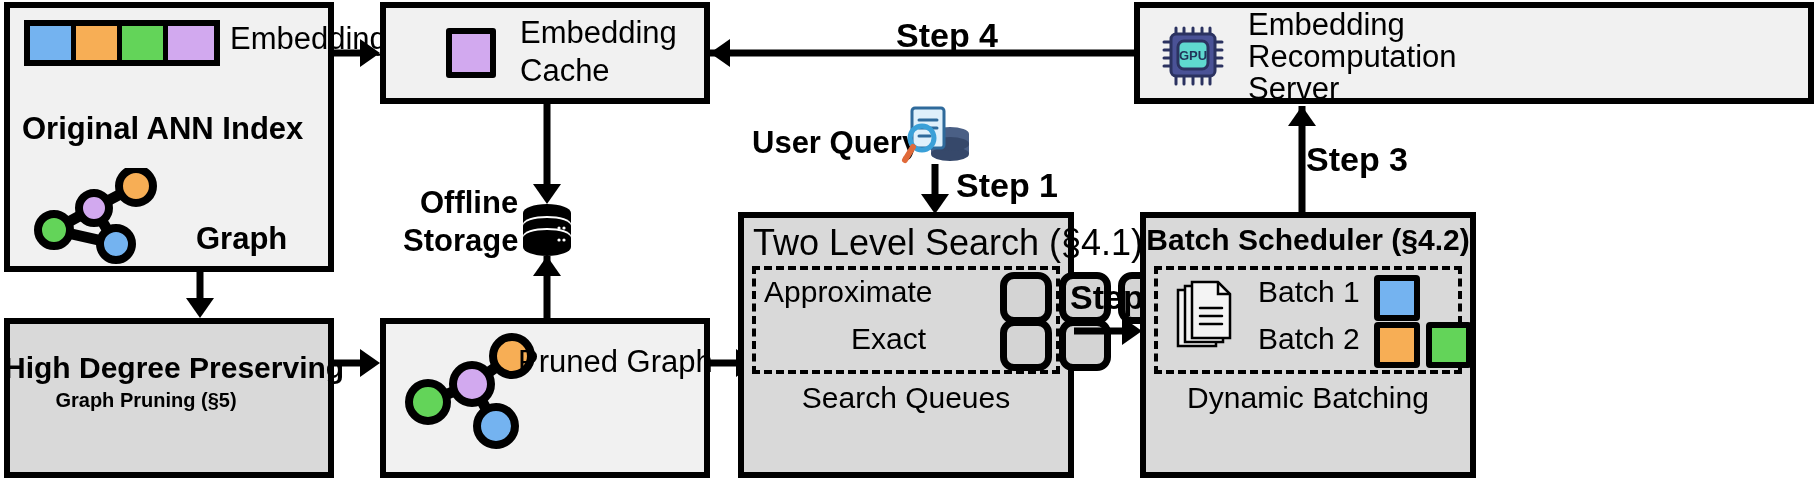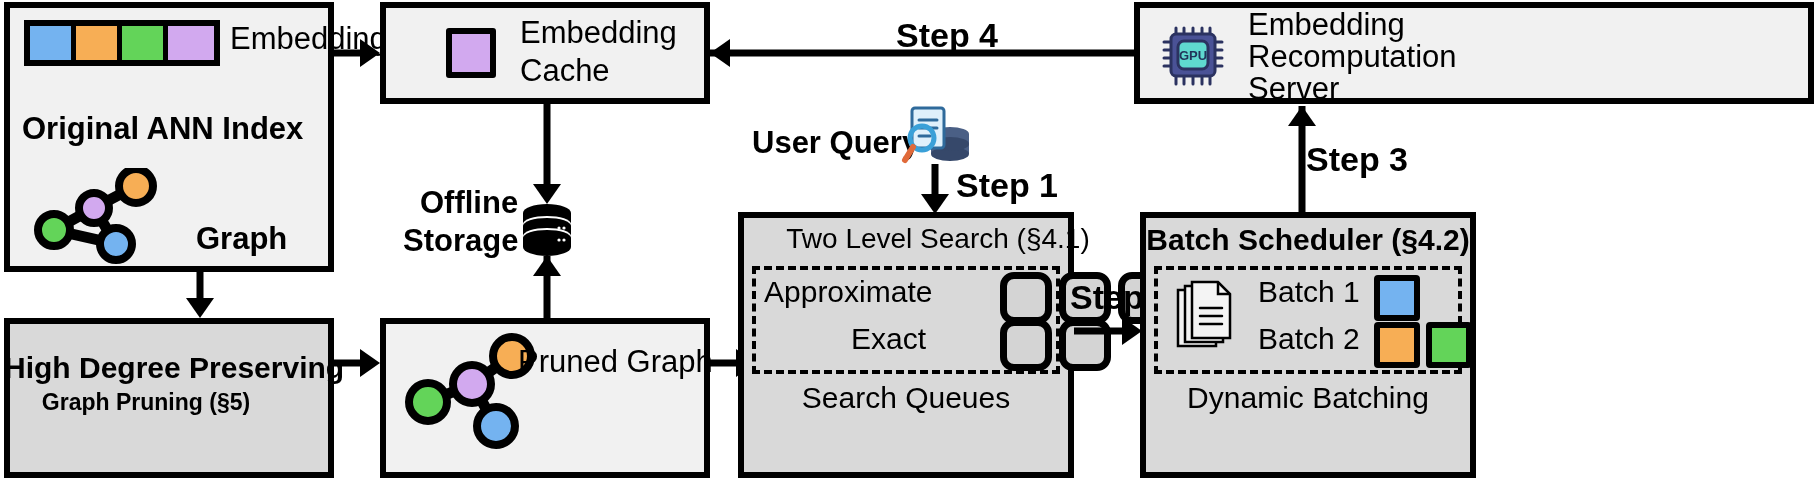--- a/index.html
+++ b/index.html
@@ -198,21 +198,21 @@
   <div class="label" style="left:196px; top:222px; font-size:31px;font-weight:bold;">Graph</div>
 
   <div class="arrow-v down" style="left:180px; top:272px; width:40px; height:46px;">
     <div class="shaft" style="height:32px;"></div>
     <div class="head"></div>
   </div>
 
   <div class="box shaded" style="left:4px; top:318px; width:330px; height:160px;">
   </div>
   <div class="box-title bold" style="left:4px; top:352px; width:330px; font-size:30px;">High Degree Preserving</div>
-  <div class="box-title bold" style="left:4px; top:390px; width:284px; font-size:23px;">Graph Pruning (§5)</div>
+  <div class="box-title bold" style="left:4px; top:390px; width:284px; font-size:20px;">Graph Pruning (§5)</div>
 
   <div class="arrow-h right" style="left:334px; top:38px; width:46px; height:30px;">
     <div class="shaft" style="width:30px;"></div>
     <div class="head"></div>
   </div>
 
   <div class="arrow-h right" style="left:334px; top:348px; width:46px; height:30px;">
     <div class="shaft" style="width:30px;"></div>
     <div class="head"></div>
   </div>
@@ -290,21 +290,21 @@
   </svg>
 
   <div class="arrow-v down" style="left:915px; top:164px; width:40px; height:50px;">
     <div class="shaft" style="height:32px;"></div>
     <div class="head"></div>
   </div>
   <div class="step-label" style="left:956px; top:166px;">Step 1</div>
 
   <div class="box shaded" style="left:738px; top:212px; width:336px; height:266px;">
   </div>
-  <div class="box-title" style="left:738px; top:224px; width:400px; font-size:28px;">Two Level Search (§4.1)</div>
+  <div class="box-title" style="left:738px; top:224px; width:400px; font-size:36px;padding-left:10px;">Two Level Search (§4.1)</div>
 
   <div class="dashed" style="left:752px; top:266px; width:308px; height:108px;">
   </div>
 
   <div class="label" style="left:764px; top:275px; font-size:30px;">Approximate</div>
   <div class="qrow" style="left:1000px; top:272px;">
     <div class="qslot"></div>
     <div class="qslot"></div>
     <div class="qslot"></div>
   </div>

